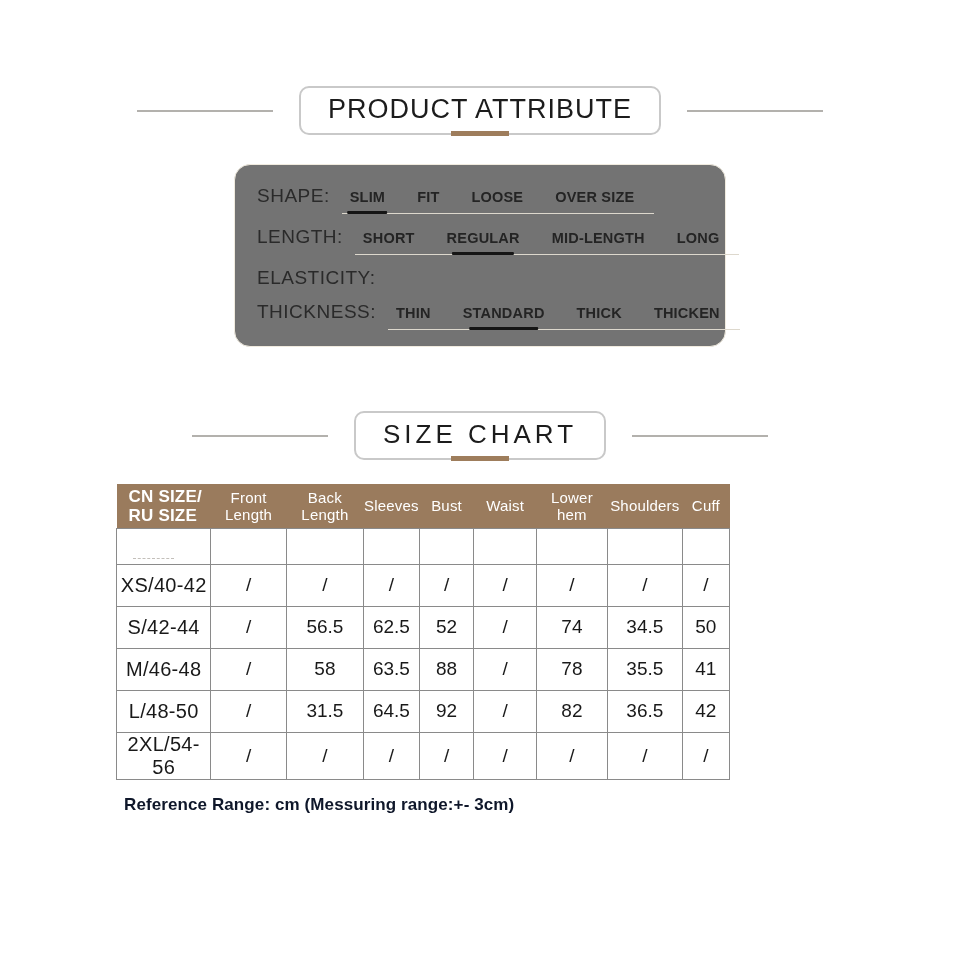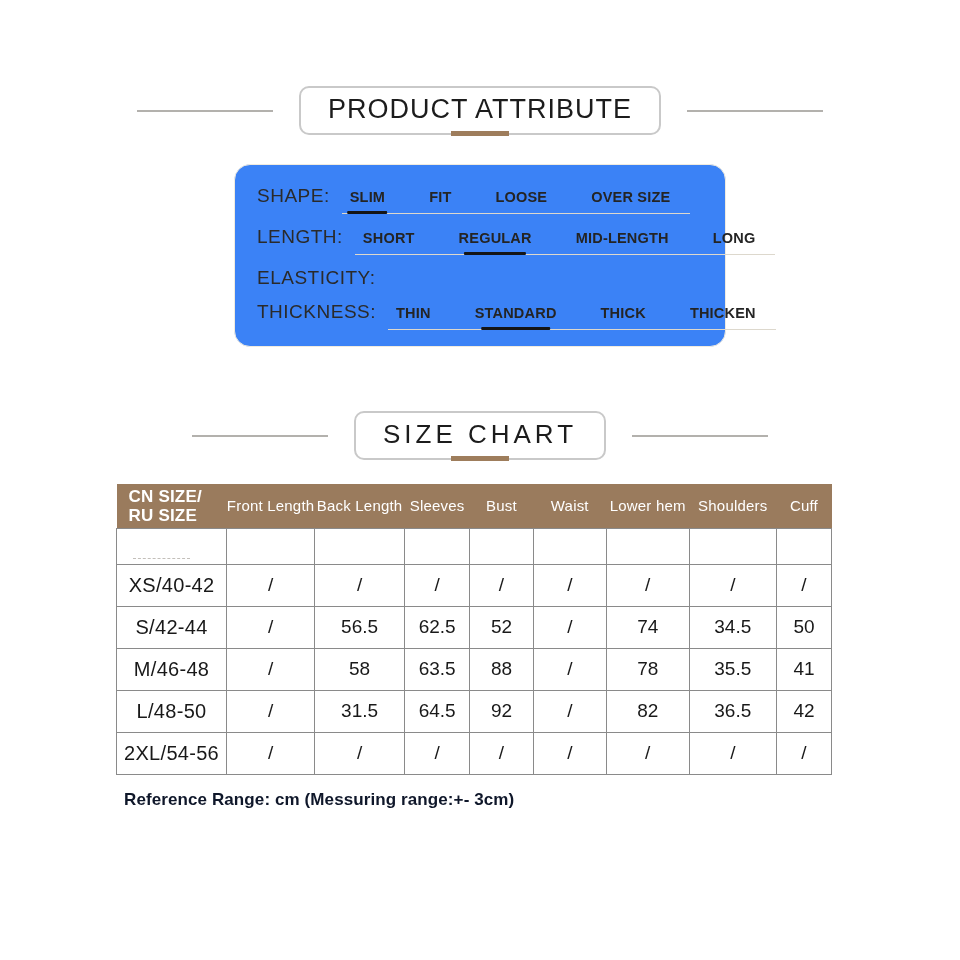--- a/index.html
+++ b/index.html
@@ -32,48 +32,48 @@
   .band2 .title-text { font-size:26px; letter-spacing:4px; }
   .accent-bar {
     position:absolute; left:50%; transform:translateX(-50%);
     bottom:-3px; width:58px; height:5px; background:#9e7d5c;
   }
 
   
   .panel {
     width:492px;
     margin:29px auto 0;
-    background:#3b82f6;
+    background:#737373;
     border:1px solid #f0ebdf;
     border-radius:16px;
     padding:20px 16px 12px 22px;
   }
   .attr-row { display:flex; align-items:baseline; margin-bottom:12px; }
   .attr-row:last-child { margin-bottom:4px; }
   .attr-label {
     font-size:19px; color:#2a2a2a; letter-spacing:0.5px;
     margin-right:12px; white-space:nowrap;
   }
   .attr-options {
-    display:inline-flex; align-items:center; gap:44px;
+    display:inline-flex; align-items:center; gap:32px;
     border-bottom:1px solid #ddd8cd;
     padding:0 20px 8px 8px;
   }
   .opt {
     position:relative; font-size:14.5px; font-weight:700;
     color:#242424; letter-spacing:0.2px; white-space:nowrap;
   }
   .opt.sel::after {
     content:""; position:absolute; left:50%; transform:translateX(-50%);
     bottom:-9px; width:85%; height:3.5px; background:#151515; border-radius:1px;
   }
   .opt.sel.fullbar::after { width:112%; }
 
   
-  .table-wrap { width:716px; margin:24px 0 3px 116px; }
+  .table-wrap { width:614px; margin:24px 0 3px 116px; }
   table { width:100%; border-collapse:collapse; table-layout:fixed; }
   thead th {
     background:#9a7b5d; color:#ffffff; font-weight:400;
     font-size:15px; height:44px; vertical-align:middle; border:none;
     padding:0; letter-spacing:0.2px;
   }
   thead th.first {
     text-align:left; padding-left:12px; font-weight:700;
     font-size:17px; line-height:1.12; white-space:pre-line;
   }

